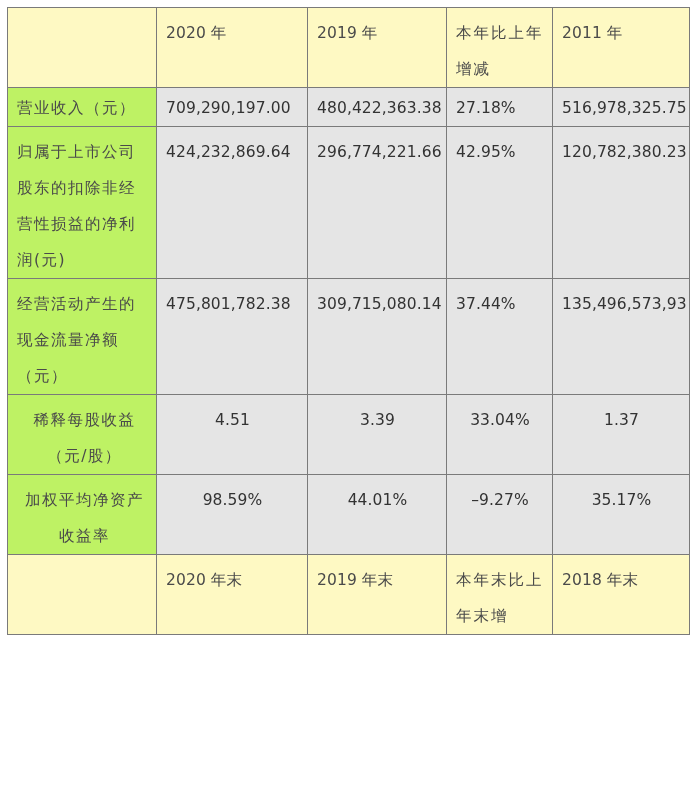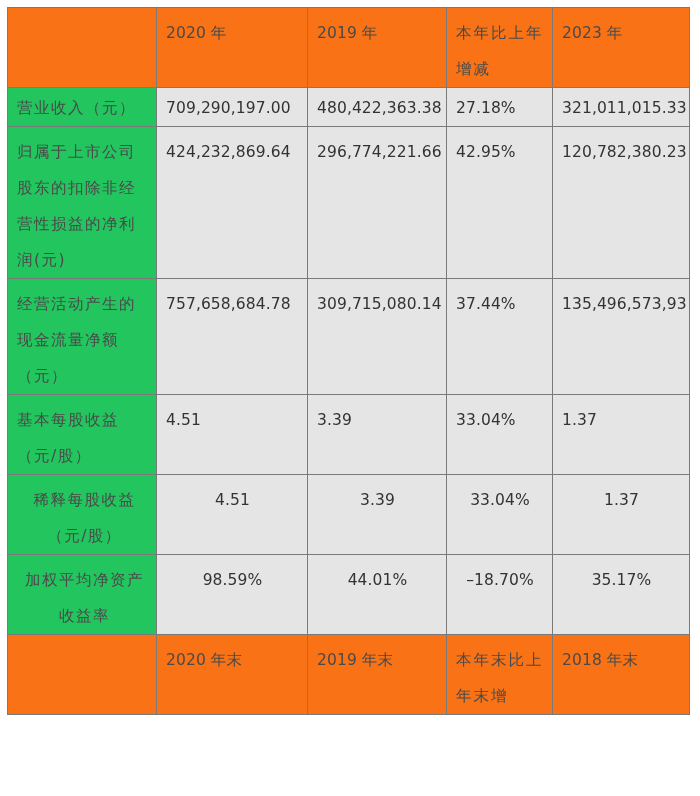--- a/index.html
+++ b/index.html
@@ -33,28 +33,28 @@
       border: 1.5px solid #7a7a7a;
       vertical-align: top;
       padding: 7px 8px 0 9px;
       font-size: 15.5px;
       line-height: 36px;
       letter-spacing: 0.1px;
       white-space: normal;
       word-break: break-all;
     }
     td.label {
-      background: #22c55e;
+      background: #bef264;
       color: #4a4a4a;
       letter-spacing: 1.5px;
       padding-left: 9px;
       padding-right: 4px;
     }
     tr.header td {
-      background: #f97316;
+      background: #fef9c3;
       color: #4a4a4a;
     }
     td.value {
       background: #e5e5e5;
       white-space: nowrap;
       color: #333333;
     }
     td.pct-head {
       letter-spacing: 2px;
       padding-right: 2px;
@@ -85,69 +85,62 @@
         <col class="c3">
         <col class="c4">
   </colgroup>
   <tbody>
 
     <tr class="header r-h1">
       <td class="label"></td>
       <td>2020 年</td>
       <td>2019 年</td>
       <td class="pct-head">本年比上年增减</td>
-      <td>2023 年</td>
+      <td>2011 年</td>
     </tr>
 
     <tr class="r-1">
       <td class="label">营业收入（元）</td>
       <td class="value">709,290,197.00</td>
       <td class="value">480,422,363.38</td>
       <td class="value">27.18%</td>
-      <td class="value">321,011,015.33</td>
+      <td class="value">516,978,325.75</td>
     </tr>
 
 
     <tr class="r-3">
       <td class="label">归属于上市公司股东的扣除非经营性损益的净利润(元)</td>
       <td class="value">424,232,869.64</td>
       <td class="value">296,774,221.66</td>
       <td class="value">42.95%</td>
       <td class="value">120,782,380.23</td>
     </tr>
 
     <tr class="r-4">
       <td class="label">经营活动产生的现金流量净额（元）</td>
-      <td class="value">757,658,684.78</td>
+      <td class="value">475,801,782.38</td>
       <td class="value">309,715,080.14</td>
       <td class="value">37.44%</td>
       <td class="value">135,496,573,93</td>
     </tr>
 
-    <tr class="r-5">
-      <td class="label">基本每股收益（元/股）</td>
-      <td class="value">4.51</td>
-      <td class="value">3.39</td>
-      <td class="value">33.04%</td>
-      <td class="value">1.37</td>
-    </tr>
 
     <tr class="r-6">
       <td class="label">稀释每股收益（元/股）</td>
       <td class="value">4.51</td>
       <td class="value">3.39</td>
       <td class="value">33.04%</td>
       <td class="value">1.37</td>
     </tr>
 
     <tr class="r-7">
       <td class="label">加权平均净资产收益率</td>
       <td class="value">98.59%</td>
       <td class="value">44.01%</td>
-      <td class="value">–18.70%</td>
+      <td class="value">–9.27%</td>
       <td class="value">35.17%</td>
     </tr>
 
     <tr class="header r-h2">
       <td class="label"></td>
       <td>2020 年末</td>
       <td>2019 年末</td>
       <td class="pct-head">本年末比上年末增</td>
       <td>2018 年末</td>
     </tr>

